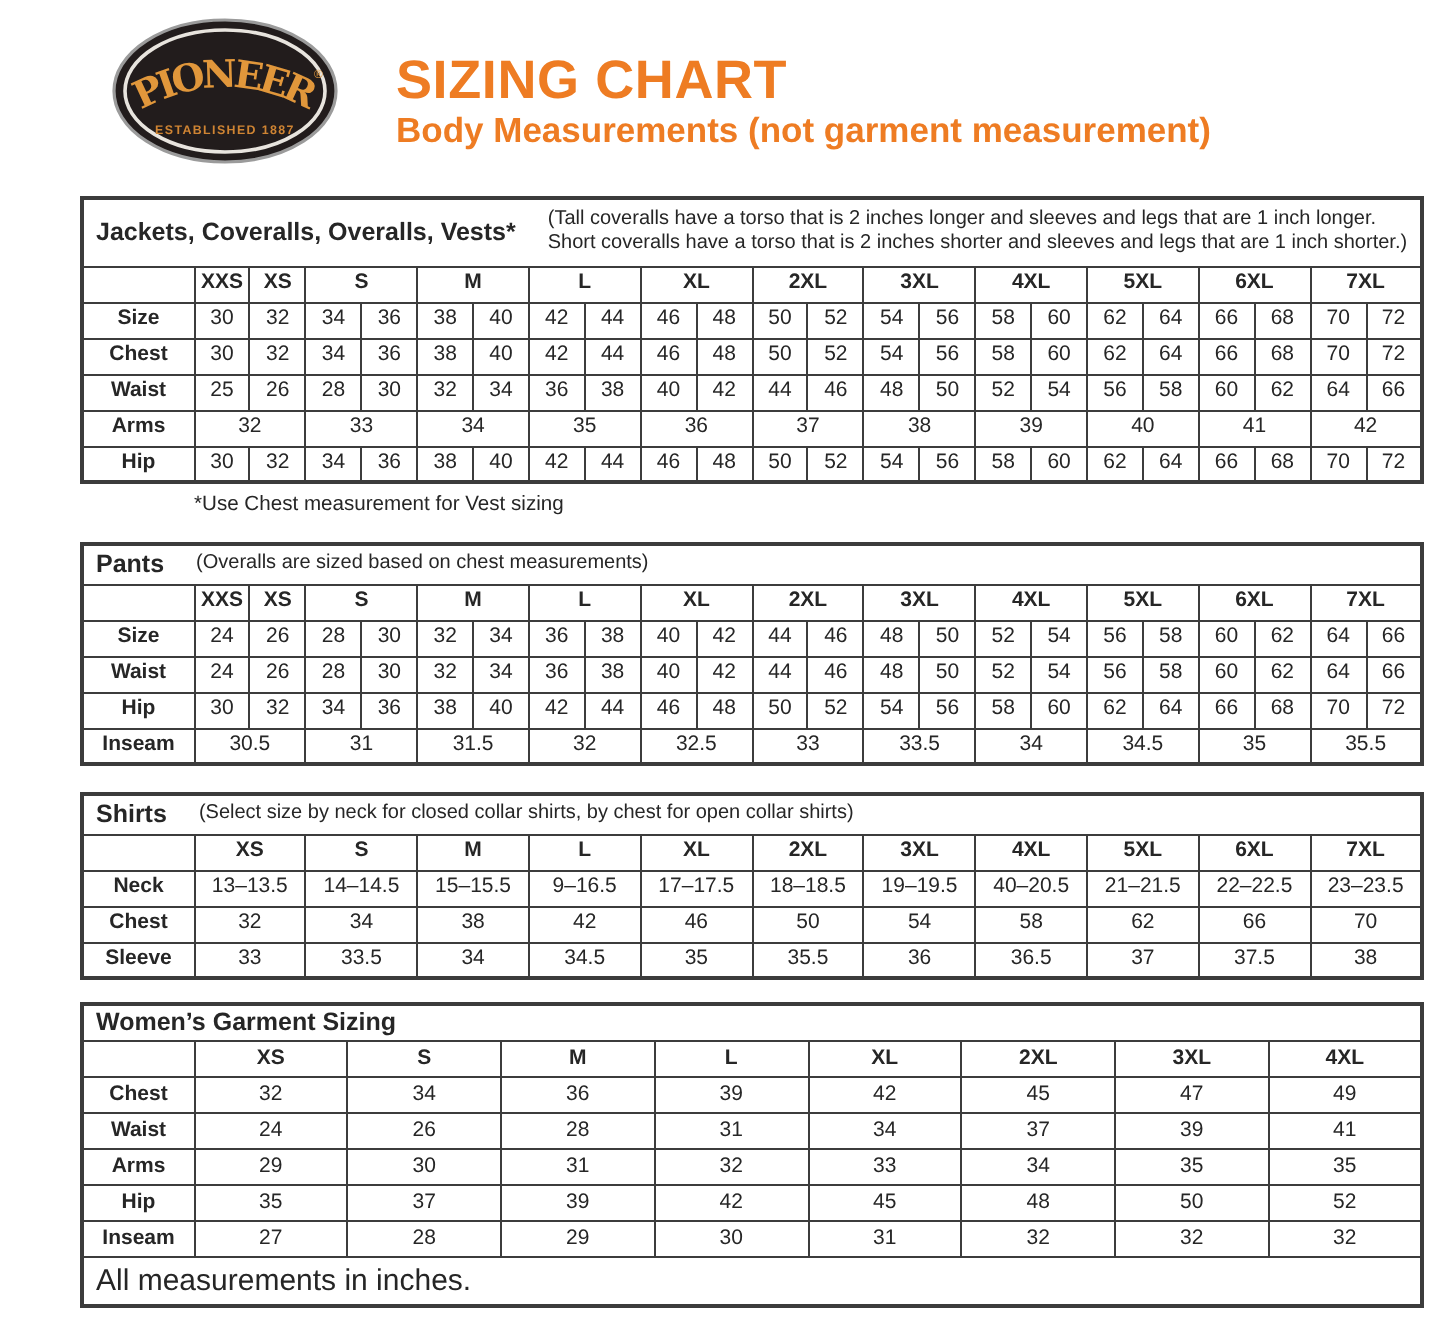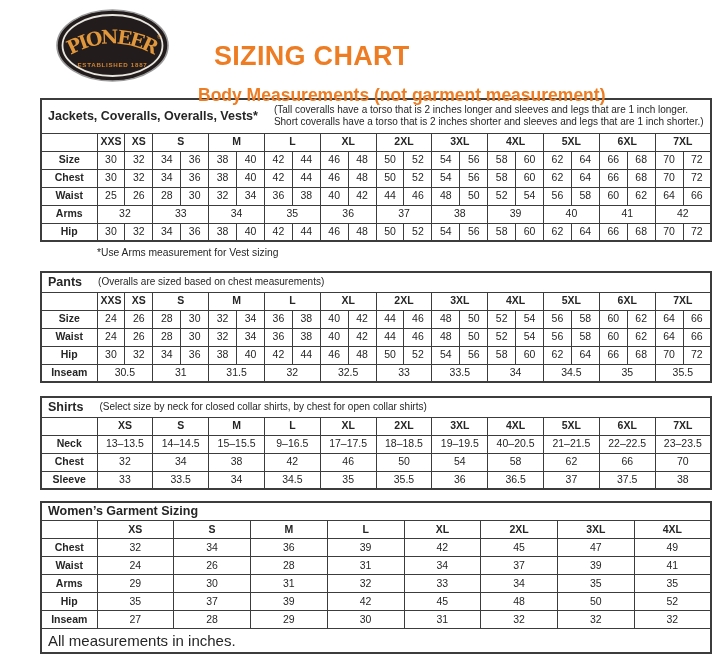--- a/index.html
+++ b/index.html
@@ -10,21 +10,21 @@
     background: #ffffff;
     font-family: "Liberation Sans", sans-serif;
     color: #262626;
     overflow: hidden;
   }
   
   .header { display:flex; align-items:flex-start; padding:8px 0 0 55px; height:90px; }
   .logo { width:115px; height:75px; flex:0 0 auto; }
   .titles { margin-left:28px; padding-top:18px; }
   .page-title {
-    margin:16px; font-size:27px; font-weight:bold; letter-spacing:0.3px;
+    margin:0; font-size:27px; font-weight:bold; letter-spacing:0.3px;
     color:#EE7C23; line-height:1.05;
   }
   .page-subtitle {
     margin:2px 0 0 0; font-size:17.5px; font-weight:bold;
     color:#EE7C23; line-height:1.1;
   }
   
   .tables-wrap { margin:8px 13px 0 40px; }
   table.sizing {
     border-collapse: collapse; table-layout: fixed;
@@ -239,21 +239,21 @@
             <td colspan="1">60</td>
             <td colspan="1">62</td>
             <td colspan="1">64</td>
             <td colspan="1">66</td>
             <td colspan="1">68</td>
             <td colspan="1">70</td>
             <td colspan="1">72</td>
           </tr>
         </tbody>
       </table>
-    <div class="footnote">*Use Arms measurement for Vest sizing</div>
+    <div class="footnote">*Use Chest measurement for Vest sizing</div>
     <table class="sizing t-pants">
         <colgroup>
           <col class="col-label">
           <col>
           <col>
           <col>
           <col>
           <col>
           <col>
           <col>

